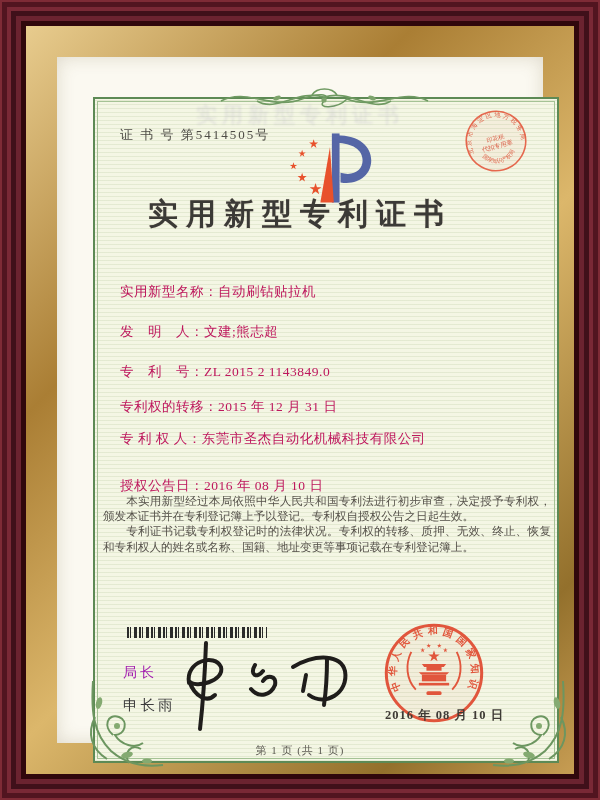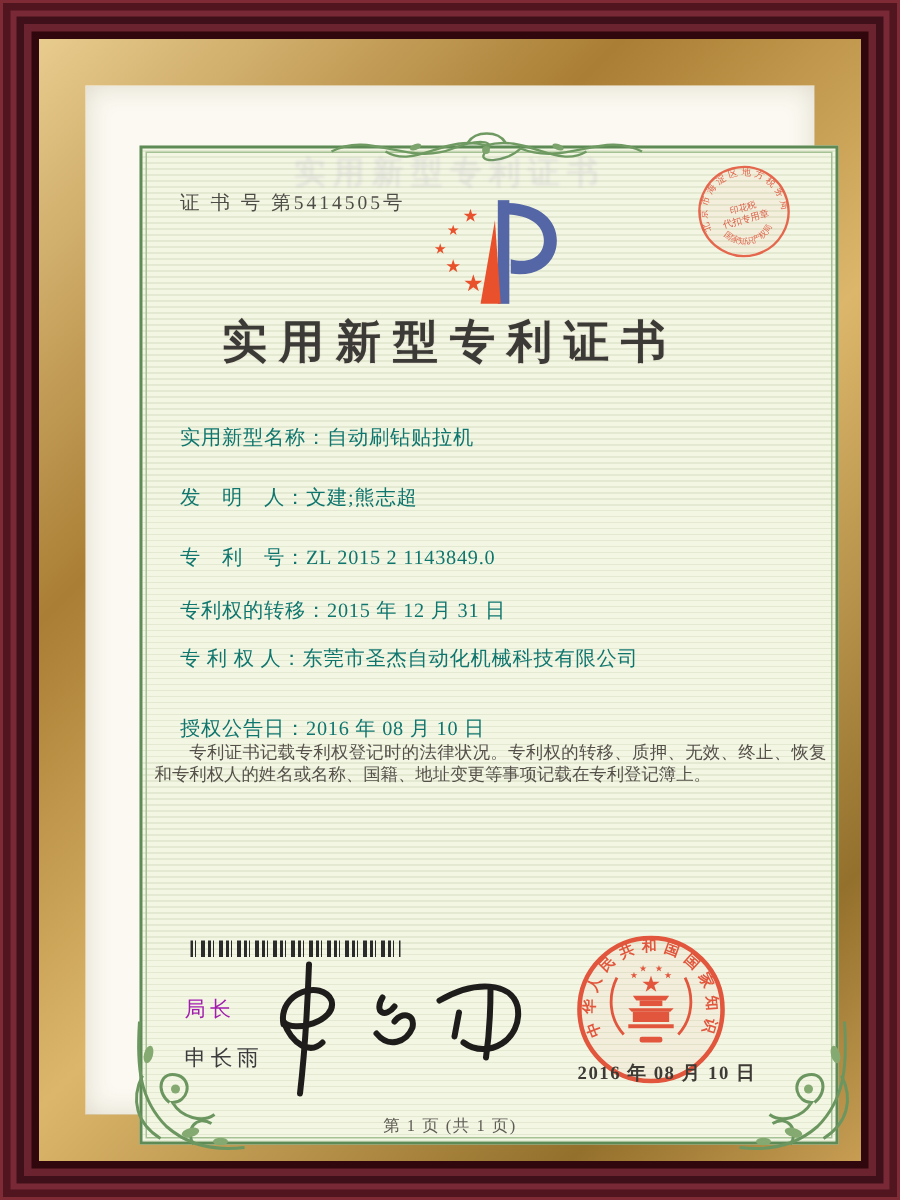--- a/index.html
+++ b/index.html
@@ -17,23 +17,23 @@
     box-shadow:inset 0 0 18px rgba(90,70,30,.18);}
   
   .inner{position:absolute;left:36px;top:40px;width:462px;height:662px;
     border:2px solid var(--border_green,#5d8a55);background:#f4f6e4;
     background-image:repeating-linear-gradient(0deg,rgba(140,170,110,.16) 0 1px,transparent 1px 4px);}
   .inner::before{content:"";position:absolute;inset:2px;border:1px solid #a5c295;}
   
   .ghost{position:absolute;left:0;right:0;top:44px;text-align:center;font-size:21px;
     letter-spacing:5px;font-weight:700;color:#7a6fa8;opacity:.12;filter:blur(1px);}
   .certno{position:absolute;left:63px;top:69px;font-size:13px;letter-spacing:2px;color:#4e4c46;}
-  .title{position:absolute;left:0;right:0;top:151px;text-align:center;font-size:30px;
+  .title{position:absolute;left:0;right:0;top:137px;text-align:center;font-size:30px;
     font-weight:700;letter-spacing:8px;color:#3b3a36;text-shadow:0 0 1px rgba(120,60,60,.25);}
-  .frow{position:absolute;left:63px;font-size:13.5px;color:#0f766e;letter-spacing:.5px;white-space:nowrap;}
+  .frow{position:absolute;left:63px;font-size:13.5px;color:#be185d;letter-spacing:.5px;white-space:nowrap;}
   .body-text{position:absolute;left:46px;top:437px;width:448px;font-size:11.6px;
     line-height:15.2px;color:#55514a;text-align:justify;}
   .body-text p{margin:0;text-indent:2em;font-style:oblique 6deg;}
   .barcode{position:absolute;left:70px;top:570px;width:140px;height:11px;
     background:repeating-linear-gradient(90deg,#2b2b2b 0 2px,transparent 2px 3px,
       #2b2b2b 3px 4px,transparent 4px 7px,#2b2b2b 7px 10px,transparent 10px 12px);}
   .role{position:absolute;left:66px;top:607px;font-size:14px;letter-spacing:3px;color:#a21caf;
     font-family:Liberation Mono, monospace;}
   .oname{position:absolute;left:66px;top:639px;font-size:14.5px;letter-spacing:3px;color:#3c3c3c;
     font-family:Liberation Sans, sans-serif;}
@@ -122,20 +122,21 @@
       <div class="title">实用新型专利证书</div>
 
       <div class="frow" style="top:226px"><span>实用新型名称：</span><span>自动刷钻贴拉机</span></div>
       <div class="frow" style="top:266px"><span>发　明　人：</span><span>文建;熊志超</span></div>
       <div class="frow" style="top:306px"><span>专　利　号：</span><span>ZL 2015 2 1143849.0</span></div>
       <div class="frow" style="top:341px"><span>专利权的转移：</span><span>2015 年 12 月 31 日</span></div>
       <div class="frow" style="top:373px"><span>专 利 权 人：</span><span>东莞市圣杰自动化机械科技有限公司</span></div>
       <div class="frow" style="top:420px"><span>授权公告日：</span><span>2016 年 08 月 10 日</span></div>
 
       <div class="body-text">
+        <p>本实用新型经过本局依照中华人民共和国专利法进行初步审查，决定授予专利权，颁发本证书并在专利登记簿上予以登记。专利权自授权公告之日起生效。</p>
         <p>专利证书记载专利权登记时的法律状况。专利权的转移、质押、无效、终止、恢复和专利权人的姓名或名称、国籍、地址变更等事项记载在专利登记簿上。</p>
       </div>
 
       <div class="barcode"></div>
 
       <div class="role">局长</div>
       <div class="oname">申长雨</div>
 
       <svg class="sig" width="200" height="115" viewBox="0 0 200 115">
         <g stroke="#1f1d1b" stroke-width="4" fill="none" stroke-linecap="round" stroke-linejoin="round">

